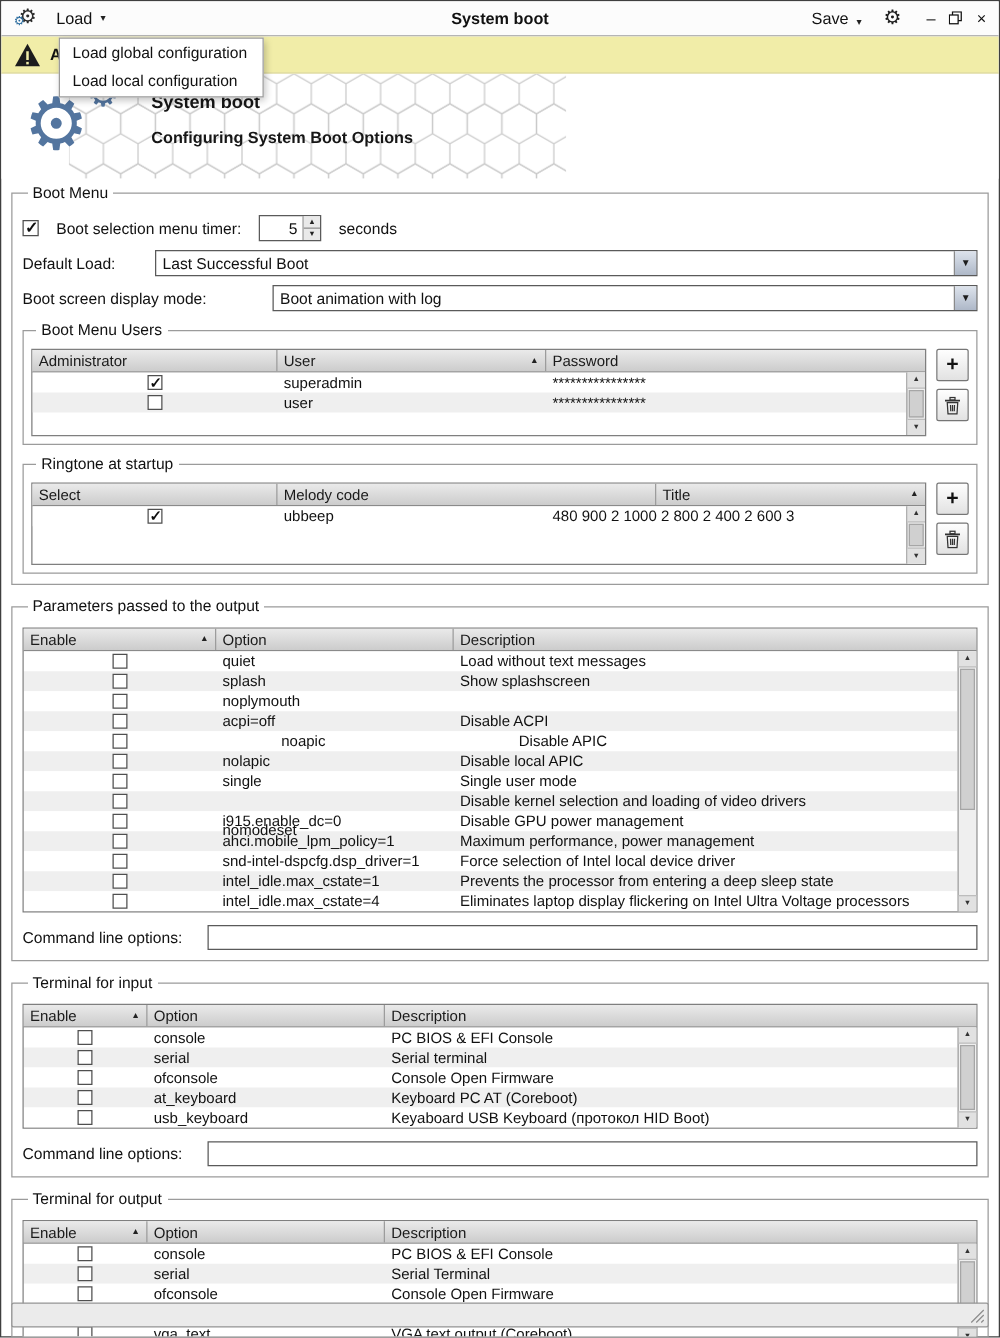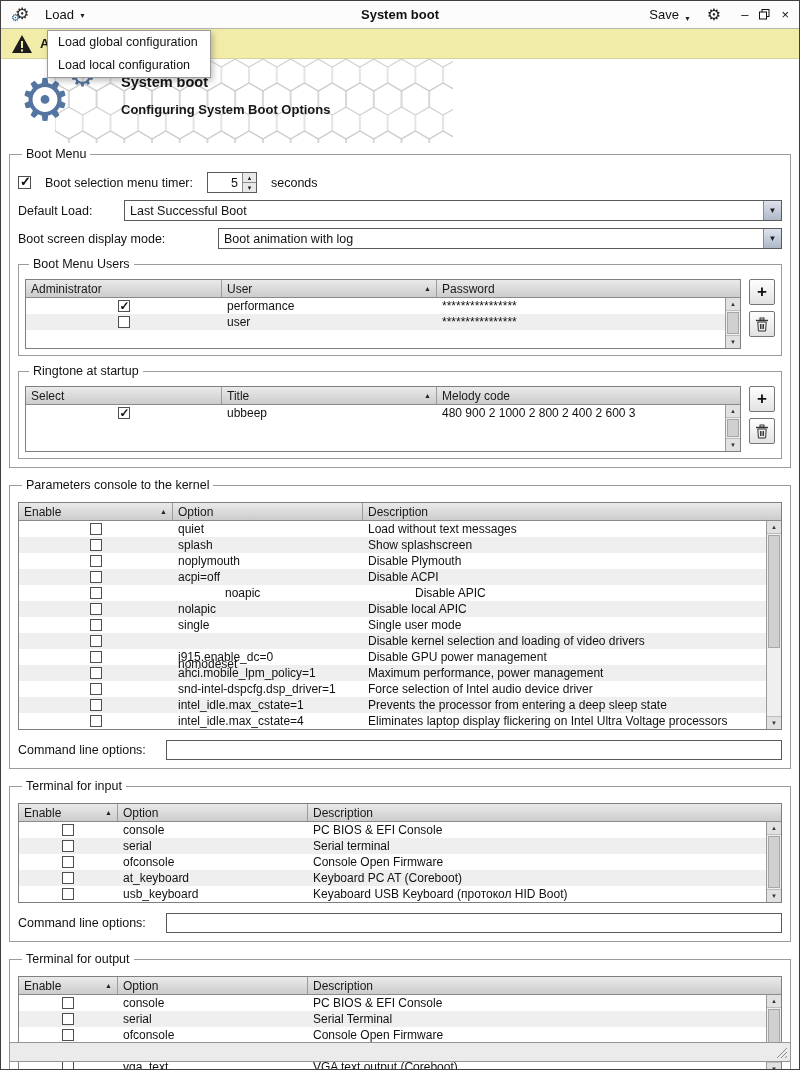--- a/index.html
+++ b/index.html
@@ -229,21 +229,21 @@
               <div class="gt-hcell" style="flex: 1 1 0%; min-width: 0px;">
                 <span>Password</span>
               </div>
             </div>
             <div class="gt-bodywrap">
               <div class="gt-body">
                 <div class="gt-row">
                   <div class="gt-cell center" style="width: 196px;">
                     <span class="cb checked"></span>
                   </div>
-                  <div class="gt-cell" style="width: 215px;">performance</div>
+                  <div class="gt-cell" style="width: 215px;">superadmin</div>
                   <div class="gt-cell" style="flex: 1 1 0%; min-width: 0px;">****************</div>
                 </div>
                 <div class="gt-row">
                   <div class="gt-cell center" style="width: 196px;">
                     <span class="cb"></span>
                   </div>
                   <div class="gt-cell" style="width: 215px;">user</div>
                   <div class="gt-cell" style="flex: 1 1 0%; min-width: 0px;">****************</div>
                 </div>
               </div>
@@ -273,26 +273,26 @@
     </fieldset>
 
     <fieldset class="inner">
       <legend>Ringtone at startup</legend>
       <div class="table-with-buttons">
         <div class="gtable" id="ringtone-table">
             <div class="gt-head">
               <div class="gt-hcell" style="width: 196px;">
                 <span>Select</span>
               </div>
+              <div class="gt-hcell" style="flex: 1 1 0%; min-width: 0px;">
+                <span>Melody code</span>
+              </div>
               <div class="gt-hcell" style="width: 215px;">
                 <span>Title</span>
                 <span class="sort">▲</span>
-              </div>
-              <div class="gt-hcell" style="flex: 1 1 0%; min-width: 0px;">
-                <span>Melody code</span>
               </div>
             </div>
             <div class="gt-bodywrap">
               <div class="gt-body">
                 <div class="gt-row">
                   <div class="gt-cell center" style="width: 196px;">
                     <span class="cb checked"></span>
                   </div>
                   <div class="gt-cell" style="width: 215px;">ubbeep</div>
                   <div class="gt-cell" style="flex: 1 1 0%; min-width: 0px;">480 900 2 1000 2 800 2 400 2 600 3</div>
@@ -318,21 +318,21 @@
               <line x1="7" y1="7" x2="7" y2="12" stroke="#333"></line>
               <line x1="8.6" y1="7" x2="8.4" y2="12" stroke="#333"></line>
             </svg>
           </div>
         </div>
       </div>
     </fieldset>
   </fieldset>
 
   <fieldset>
-    <legend>Parameters console to the kernel</legend>
+    <legend>Parameters passed to the output</legend>
     <div class="table-with-buttons">
       <div class="gtable" id="kernel-table">
           <div class="gt-head">
             <div class="gt-hcell" style="width: 154px;">
               <span>Enable</span>
               <span class="sort">▲</span>
             </div>
             <div class="gt-hcell" style="width: 190px;">
               <span>Option</span>
             </div>
@@ -354,21 +354,20 @@
                   <span class="cb"></span>
                 </div>
                 <div class="gt-cell" style="width: 190px;">splash</div>
                 <div class="gt-cell" style="flex: 1 1 0%; min-width: 0px;">Show splashscreen</div>
               </div>
               <div class="gt-row">
                 <div class="gt-cell center" style="width: 154px;">
                   <span class="cb"></span>
                 </div>
                 <div class="gt-cell" style="width: 190px;">noplymouth</div>
-                <div class="gt-cell" style="flex: 1 1 0%; min-width: 0px;">Disable Plymouth</div>
               </div>
               <div class="gt-row">
                 <div class="gt-cell center" style="width: 154px;">
                   <span class="cb"></span>
                 </div>
                 <div class="gt-cell" style="width: 190px;">acpi=off</div>
                 <div class="gt-cell" style="flex: 1 1 0%; min-width: 0px;">Disable ACPI</div>
               </div>
               <div class="gt-row">
                 <div class="gt-cell center" style="width: 154px;">
@@ -410,21 +409,21 @@
                   <span class="cb"></span>
                 </div>
                 <div class="gt-cell" style="width: 190px;">ahci.mobile_lpm_policy=1</div>
                 <div class="gt-cell" style="flex: 1 1 0%; min-width: 0px;">Maximum performance, power management</div>
               </div>
               <div class="gt-row">
                 <div class="gt-cell center" style="width: 154px;">
                   <span class="cb"></span>
                 </div>
                 <div class="gt-cell" style="width: 190px;">snd-intel-dspcfg.dsp_driver=1</div>
-                <div class="gt-cell" style="flex: 1 1 0%; min-width: 0px;">Force selection of Intel audio device driver</div>
+                <div class="gt-cell" style="flex: 1 1 0%; min-width: 0px;">Force selection of Intel local device driver</div>
               </div>
               <div class="gt-row">
                 <div class="gt-cell center" style="width: 154px;">
                   <span class="cb"></span>
                 </div>
                 <div class="gt-cell" style="width: 190px;">intel_idle.max_cstate=1</div>
                 <div class="gt-cell" style="flex: 1 1 0%; min-width: 0px;">Prevents the processor from entering a deep sleep state</div>
               </div>
               <div class="gt-row">
                 <div class="gt-cell center" style="width: 154px;">

